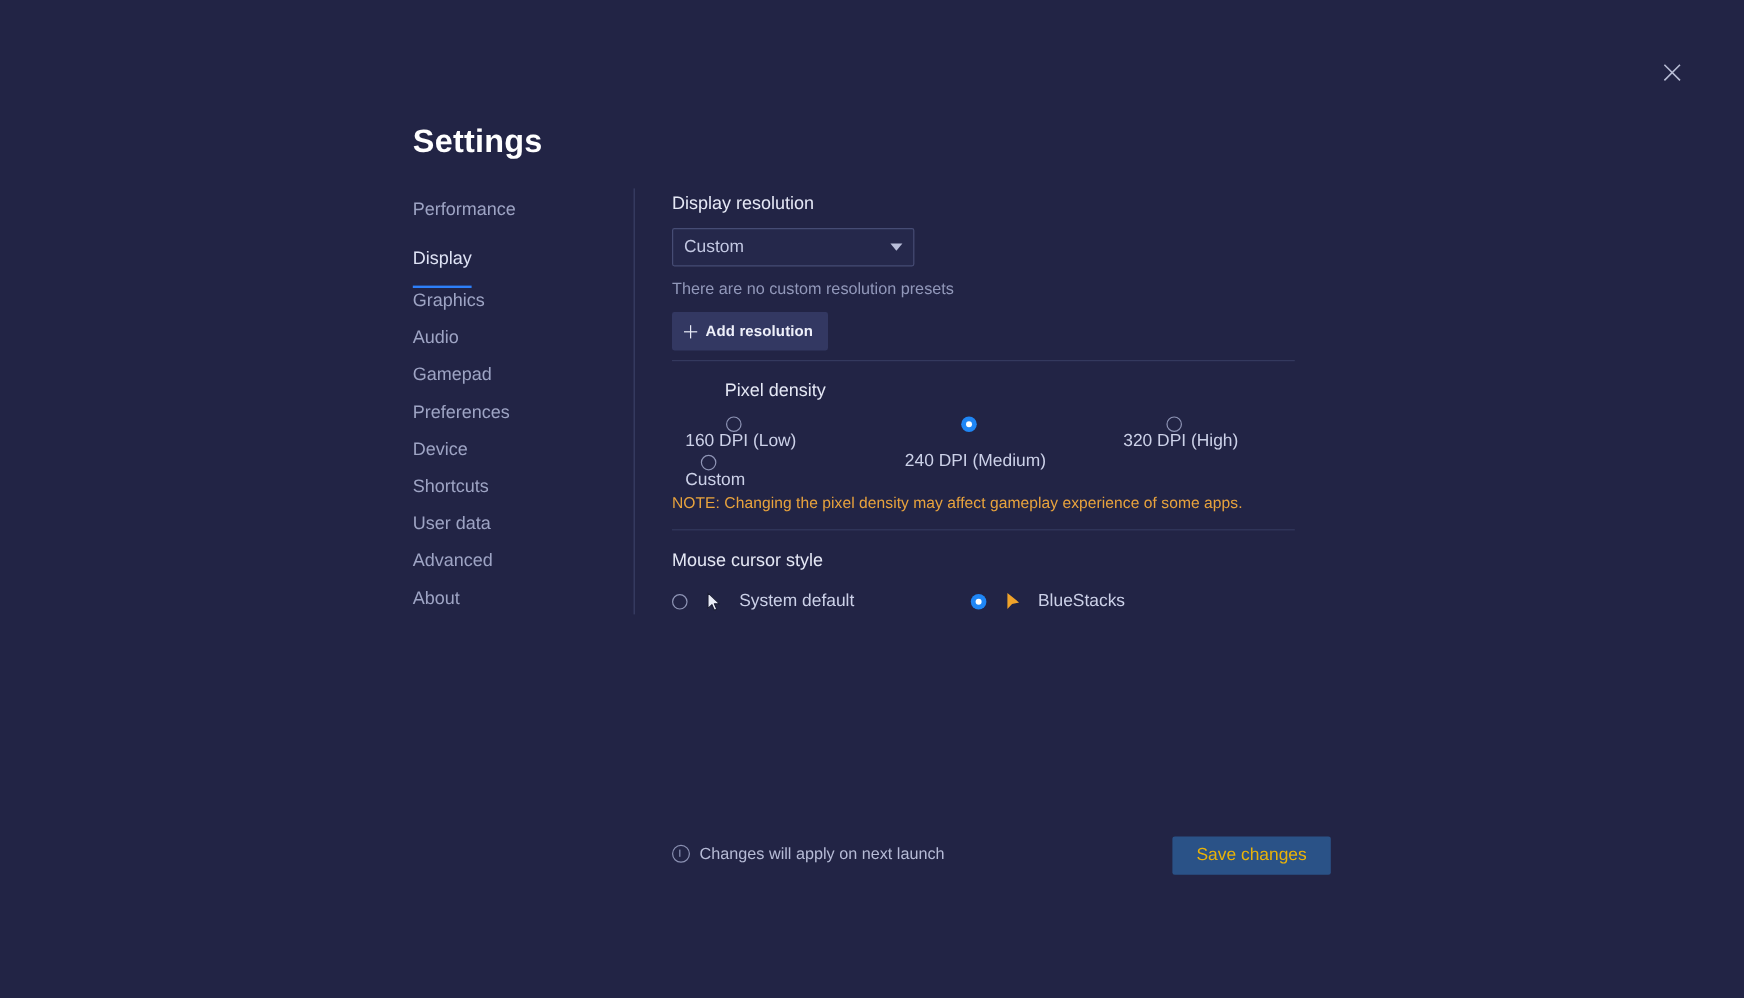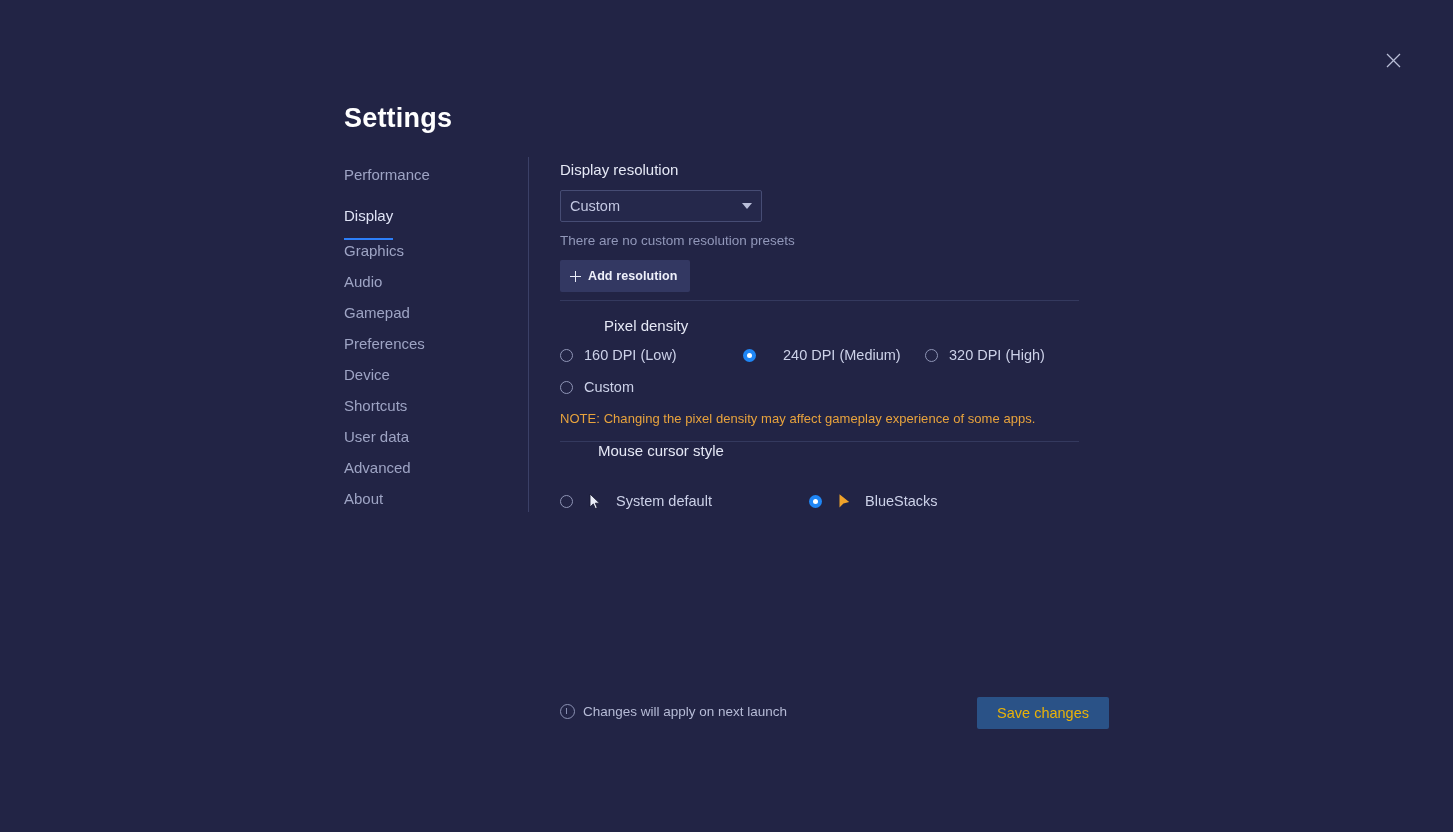--- a/index.html
+++ b/index.html
@@ -164,21 +164,21 @@
     width: 519px;
     height: 1px;
     background: #34395e;
   }
   #div1 { top: 300px; }
   #div2 { top: 441px; }
 
   
   #t-pixeldensity { top: 317px; left: 0; margin-left: 44px; }
 
-  .radio-row { position: absolute; display: flex; align-items: center; }
+  .radio-row { position: absolute; display: flex; align-items: center; flex-direction: column; }
   .radio {
     width: 13px; height: 13px;
     border-radius: 50%;
     box-sizing: border-box;
     border: 1.4px solid #8f95b6;
     flex: none;
     position: relative;
     cursor: pointer;
   }
   .radio.on {
@@ -209,21 +209,21 @@
   .note {
     position: absolute;
     top: 411px;
     left: 0;
     font-size: 13px;
     color: #e8a33d;
     letter-spacing: 0.05px;
   }
 
   
-  #t-cursor { top: 442px; left: 0; margin-left: 38px; }
+  #t-cursor { top: 459px; left: 0; }
 
   .cursor-opt {
     position: absolute;
     display: flex;
     align-items: center;
   }
   #cur-0 { top: 492px; left: 0px; }
   #cur-1 { top: 492px; left: 249px; }
   .cursor-glyph {
     margin-left: 14px;

